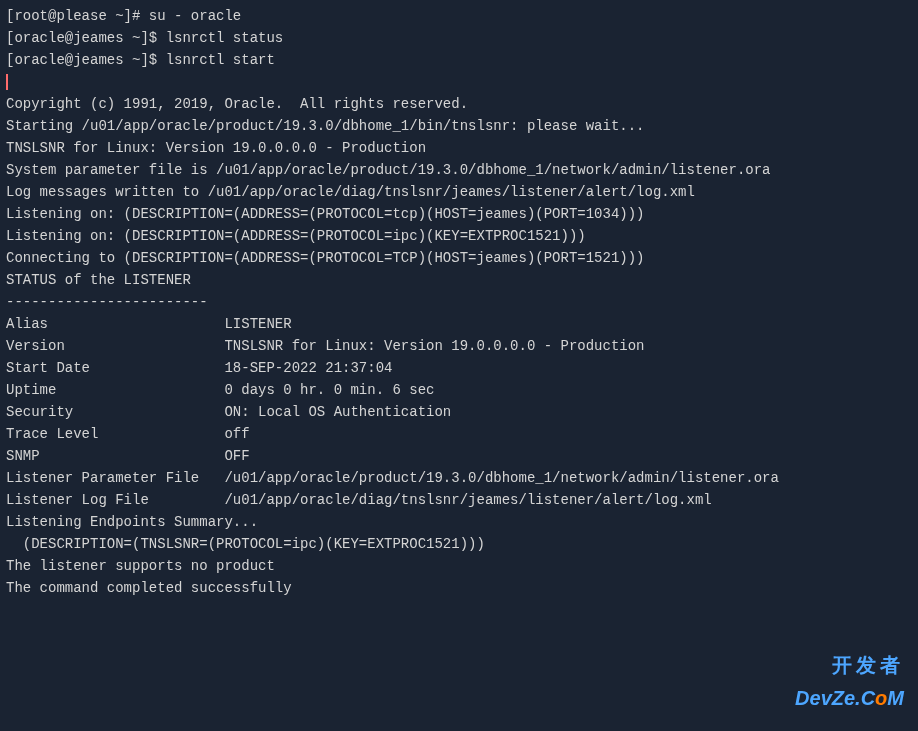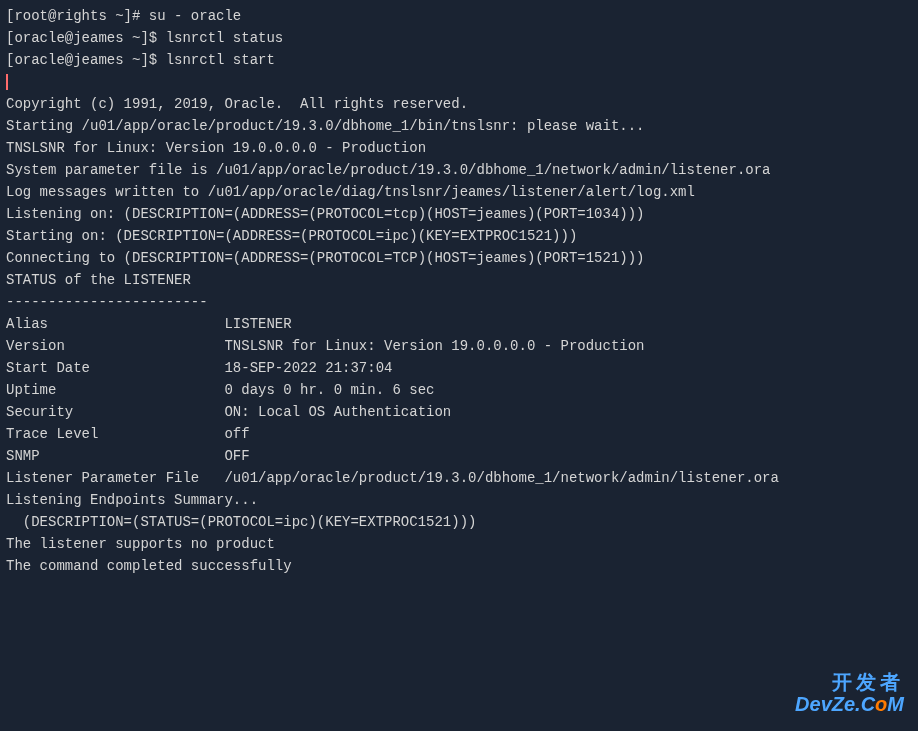--- a/index.html
+++ b/index.html
@@ -30,77 +30,79 @@
     }
     .cursor {
       display: inline-block;
       width: 2px;
       height: 16px;
       background: #ff6b6b;
       vertical-align: middle;
     }
     .watermark {
       position: absolute;
-      bottom: 16px;
+      bottom: 22px;
       right: 14px;
       font-family: Arial, sans-serif;
       text-align: right;
       pointer-events: none;
     }
     .watermark .cn {
       color: #4da6ff;
       font-size: 20px;
       font-weight: bold;
       letter-spacing: 4px;
     }
     .watermark .en {
       color: #4da6ff;
       font-size: 20px;
       font-weight: bold;
       font-style: italic;
+      margin-top: 11px;
     }
     .watermark .en .o {
       color: #ff7b00;
     }
     .watermark .en .m {
       color: #4da6ff;
     }
   </style>
 </head>
 <body>
 
 <div>
-  <div class="line"><span class="prompt-root">[root@rights ~]# </span><span>su - oracle</span></div>
+  <div class="line"><span class="prompt-root">[root@please ~]# </span><span>su - oracle</span></div>
   <div class="line"><span class="prompt-user">[oracle@jeames ~]$ </span><span>lsnrctl status</span></div>
   <div class="line"><span class="prompt-user">[oracle@jeames ~]$ </span><span>lsnrctl start</span></div>
   <div class="line"><span class="cursor"></span></div>
   <div class="line"></div>
   <div class="line">Copyright (c) 1991, 2019, Oracle.  All rights reserved.</div>
   <div class="line"></div>
   <div class="line">Starting /u01/app/oracle/product/19.3.0/dbhome_1/bin/tnslsnr: please wait...</div>
   <div class="line"></div>
   <div class="line">TNSLSNR for Linux: Version 19.0.0.0.0 - Production</div>
   <div class="line">System parameter file is /u01/app/oracle/product/19.3.0/dbhome_1/network/admin/listener.ora</div>
   <div class="line">Log messages written to /u01/app/oracle/diag/tnslsnr/jeames/listener/alert/log.xml</div>
   <div class="line">Listening on: (DESCRIPTION=(ADDRESS=(PROTOCOL=tcp)(HOST=jeames)(PORT=1034)))</div>
-  <div class="line">Starting on: (DESCRIPTION=(ADDRESS=(PROTOCOL=ipc)(KEY=EXTPROC1521)))</div>
+  <div class="line">Listening on: (DESCRIPTION=(ADDRESS=(PROTOCOL=ipc)(KEY=EXTPROC1521)))</div>
   <div class="line"></div>
   <div class="line">Connecting to (DESCRIPTION=(ADDRESS=(PROTOCOL=TCP)(HOST=jeames)(PORT=1521)))</div>
   <div class="line">STATUS of the LISTENER</div>
   <div class="line">------------------------</div>
   <div class="line">Alias                     LISTENER</div>
   <div class="line">Version                   TNSLSNR for Linux: Version 19.0.0.0.0 - Production</div>
   <div class="line">Start Date                18-SEP-2022 21:37:04</div>
   <div class="line">Uptime                    0 days 0 hr. 0 min. 6 sec</div>
   <div class="line">Security                  ON: Local OS Authentication</div>
   <div class="line">Trace Level               off</div>
   <div class="line">SNMP                      OFF</div>
   <div class="line">Listener Parameter File   /u01/app/oracle/product/19.3.0/dbhome_1/network/admin/listener.ora</div>
+  <div class="line">Listener Log File         /u01/app/oracle/diag/tnslsnr/jeames/listener/alert/log.xml</div>
   <div class="line">Listening Endpoints Summary...</div>
-  <div class="line">  (DESCRIPTION=(STATUS=(PROTOCOL=ipc)(KEY=EXTPROC1521)))</div>
+  <div class="line">  (DESCRIPTION=(TNSLSNR=(PROTOCOL=ipc)(KEY=EXTPROC1521)))</div>
   <div class="line">The listener supports no product</div>
   <div class="line">The command completed successfully</div>
 </div>
 
 <div class="watermark">
   <div class="cn">开发者</div>
   <div class="en"><span>DevZe.C</span><span class="o">o</span><span class="m">M</span></div>
 </div>
 
 </body></html>

